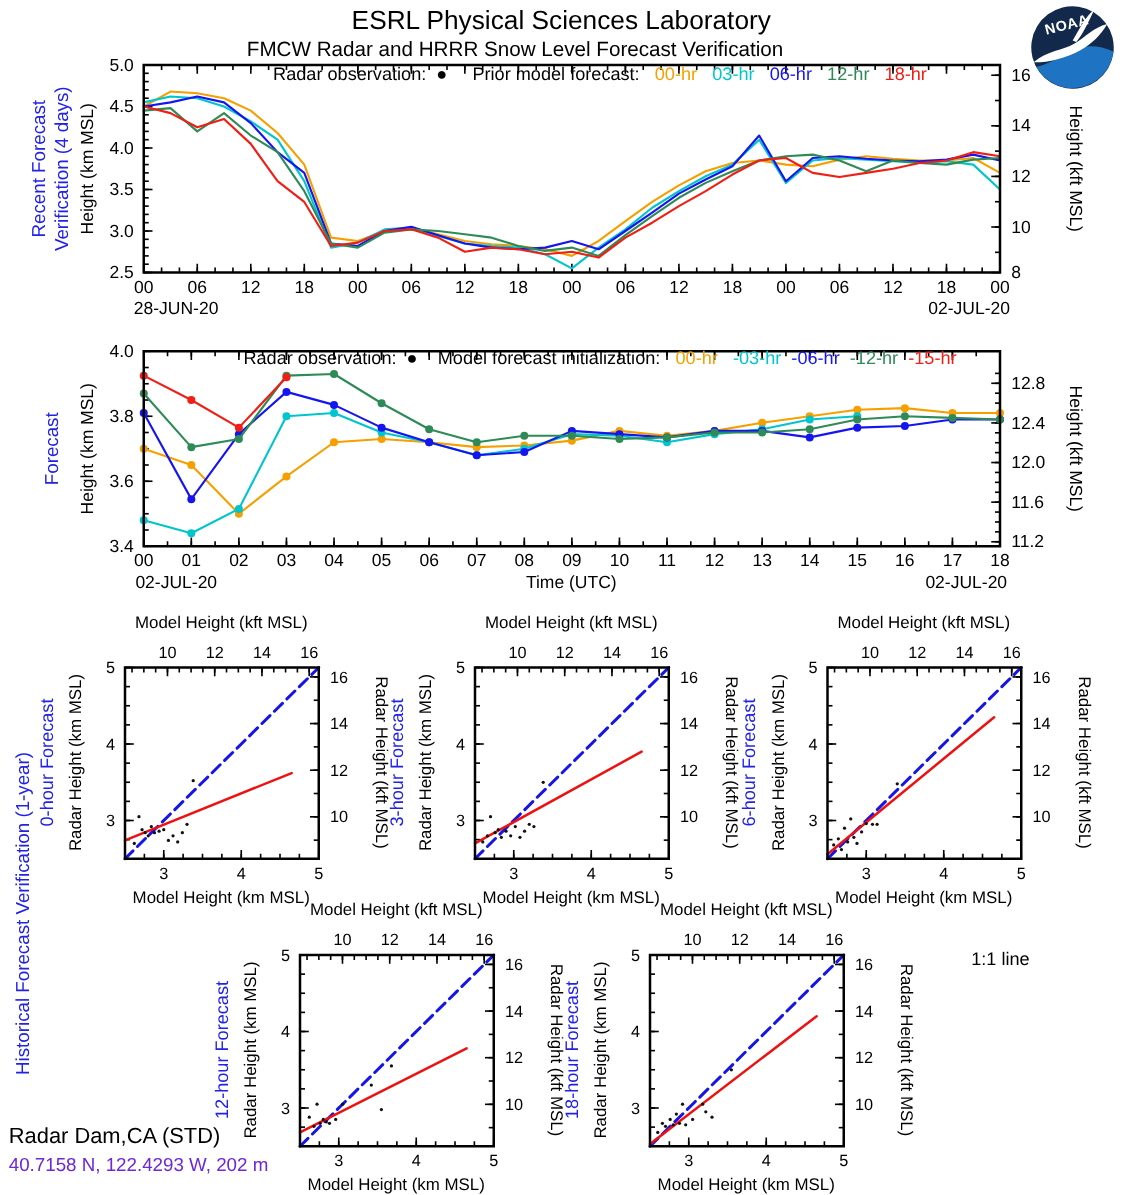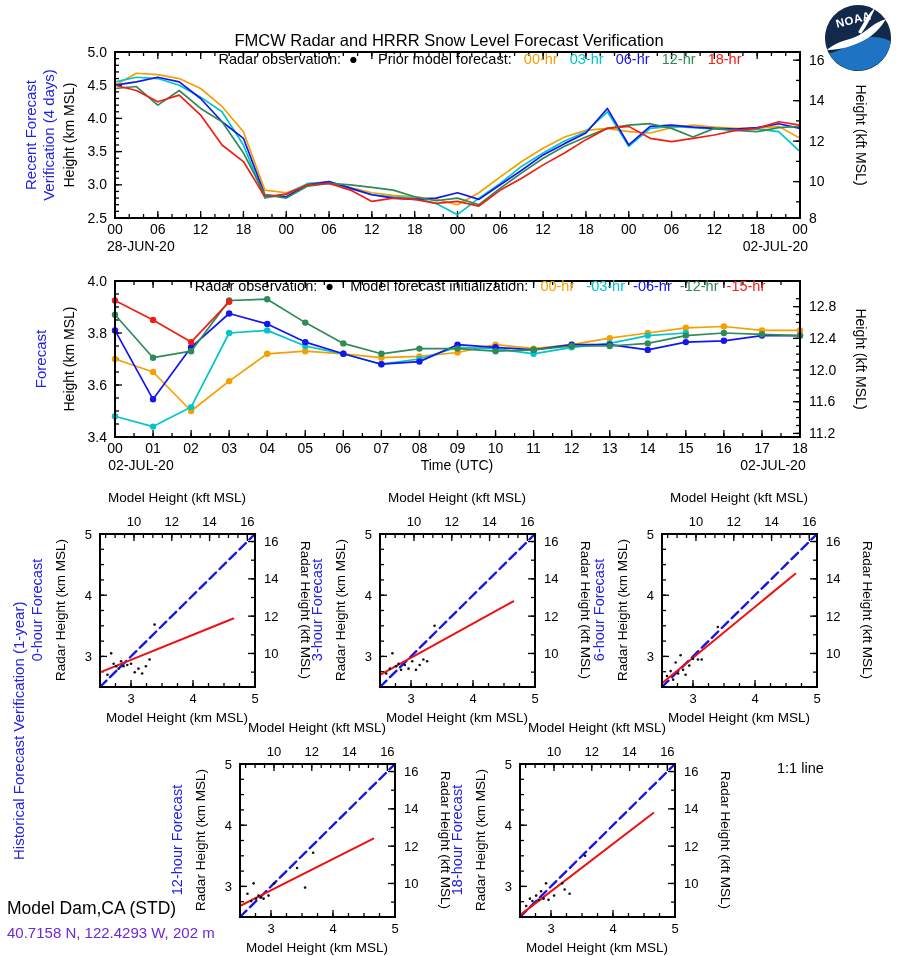--- a/index.html
+++ b/index.html
@@ -1,18 +1,18 @@
 <!DOCTYPE html>
 <html><head>
 <meta charset="utf-8">
 <style>
   body{margin:0;background:#fff}
   .canvas{position:relative;width:898px;height:956px;background:#fff;font-family:"Liberation Sans",sans-serif;overflow:hidden}
   .title{position:absolute;top:5px;left:0;width:898px;text-align:center;font-size:21px;color:#000}
-  .subtitle{position:absolute;top:31px;left:0;width:898px;text-align:center;font-size:16.5px;color:#000}
+  .subtitle{position:absolute;top:31px;left:0;width:824px;text-align:center;font-size:16.5px;color:#000}
   svg{position:absolute;overflow:visible}
   svg text{font-family:"Liberation Sans",sans-serif}
   #c0{left:0;top:40px}
   #c1{left:0;top:268px}
   #c2{left:25px;top:488px}
   #c3{left:305px;top:488px}
   #c4{left:587px;top:488px}
   #c5{left:165px;top:718px}
   #c6{left:445px;top:718px}
   .logo{left:822px;top:2px;width:72px;height:72px}
@@ -22,20 +22,21 @@
   .lrow{display:flex;align-items:flex-end;height:23px}
   .lsample{width:42px;height:0;margin-right:9px;flex:none}
   .station1{position:absolute;left:7px;top:898px;font-size:17.5px;color:#000}
   .station2{position:absolute;left:7px;top:924px;font-size:15px;color:#6d28d9}
 </style>
 </head>
 <body>
 
 <div class="canvas">
 
+  <div class="title">ESRL Physical Sciences Laboratory</div>
   <div class="subtitle">FMCW Radar and HRRR Snow Level Forecast Verification</div>
 
   <svg class="logo" viewBox="0 0 72 72">
     <g transform="rotate(-14 36 36)">
       <circle cx="36" cy="36" r="33" fill="#13294B"></circle>
       <path d="M 4.2 44 A 33 33 0 0 0 67 47 C 56 38 44 36 34 38.5 C 22 41.5 12 44.5 4.2 44 Z" fill="#1E74C2"></path>
       <path d="M 3 40 C 16 33.5 28 36.5 38 33.5 C 48 30.5 56 24.5 67.5 24.5 C 60.5 31.5 52 37 42 39.5 C 28 43 14 43 3 40 Z" fill="#FFFFFF"></path>
       <path d="M 40 32.5 C 48 26.5 55.5 16.5 60.5 10.5 C 52 14.5 45.5 22.5 37.5 30.5 Z" fill="#FFFFFF"></path>
       <text x="36" y="21" text-anchor="middle" font-size="11.5" font-weight="bold" fill="#FFFFFF" letter-spacing="0.5">NOAA</text>
     </g>
@@ -1027,16 +1028,16 @@
 
   <div class="legendbox">
     <div class="lrow">
       <svg class="lsample" width="42" height="6" style="position:static">
         <line x1="0" y1="3" x2="42" y2="3" stroke-width="3" stroke-dasharray="9,5" stroke="#1515E8"></line>
       </svg>
       <span>1:1 line</span>
     </div>
   </div>
 
-  <div class="station1">Model Dam,CA (STD)</div>
+  <div class="station1">Radar Dam,CA (STD)</div>
   <div class="station2">40.7158 N, 122.4293 W, 202 m</div>
 
 </div>
 
 </body></html>

